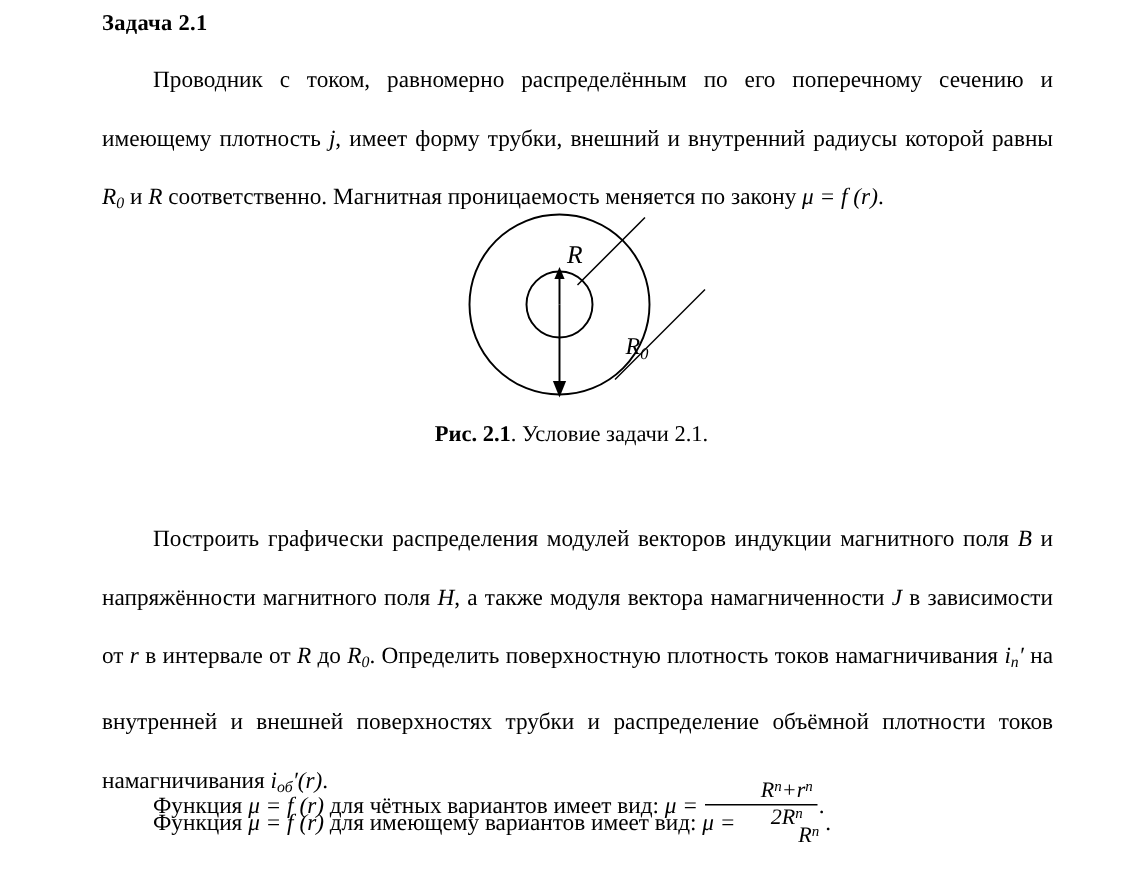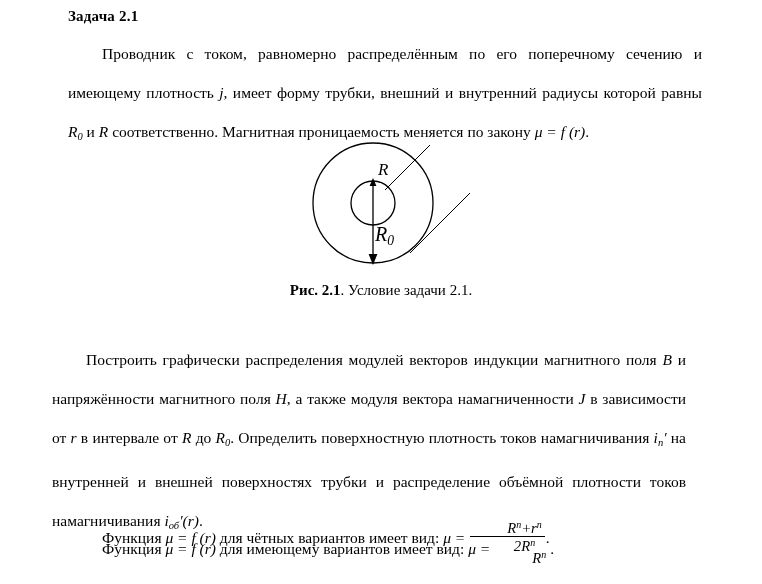--- a/index.html
+++ b/index.html
@@ -36,21 +36,21 @@
     text-align: justify;
     text-justify: inter-word;
   }
   .intro {
     left: 68px;
     top: 34px;
     width: 634px;
     text-indent: 34px;
   }
   .body-text {
-    left: 52px;
+    left: 68px;
     top: 340px;
     width: 634px;
     text-indent: 34px;
   }
   .formula-line {
     position: absolute;
     left: 68px;
     width: 634px;
     font-size: 15.5px;
     text-indent: 34px;
@@ -134,21 +134,21 @@
 
       <line x1="83" y1="68" x2="83" y2="48" stroke="#000" stroke-width="1.3"></line>
       <polygon points="83,43 79.6,51 86.4,51" fill="#000"></polygon>
 
       <line x1="83" y1="68" x2="83" y2="122" stroke="#000" stroke-width="1.3"></line>
       <polygon points="83,130 78.6,119 87.4,119" fill="#000"></polygon>
     </svg>
     <div style="position:absolute; left:88px; top:25px; font-size:17px;">
       <i>R</i>
     </div>
-    <div style="position:absolute; left:85px; top:88px; font-size:20px;">
+    <div style="position:absolute; left:85px; top:88px; font-size:16px;padding-left:42px;">
       <i>R</i><i class="sub">0</i>
     </div>
   </div>
 
   <div class="caption">
     <b>Рис. 2.1</b><span>. Условие задачи 2.1.</span>
   </div>
 
   <div class="para body-text">
     <span>Построить графически распределения модулей векторов индукции магнитного поля </span><i>B</i><span> и напряжённости магнитного поля </span><i>H</i><span>, а также модуля вектора намагниченности </span><i>J</i><span> в зависимости от </span><i>r</i><span> в интервале от </span><i>R</i><span> до </span><i>R</i><i class="sub">0</i><span>. Определить поверхностную плотность токов намагничивания </span><i>i</i><span class="sub it">п</span><span class="prime">′</span><span> на внутренней и внешней поверхностях трубки и распределение объёмной плотности токов намагничивания </span><i>i</i><span class="sub it">об</span><span class="prime">′</span><i>(r)</i><span>.</span>

